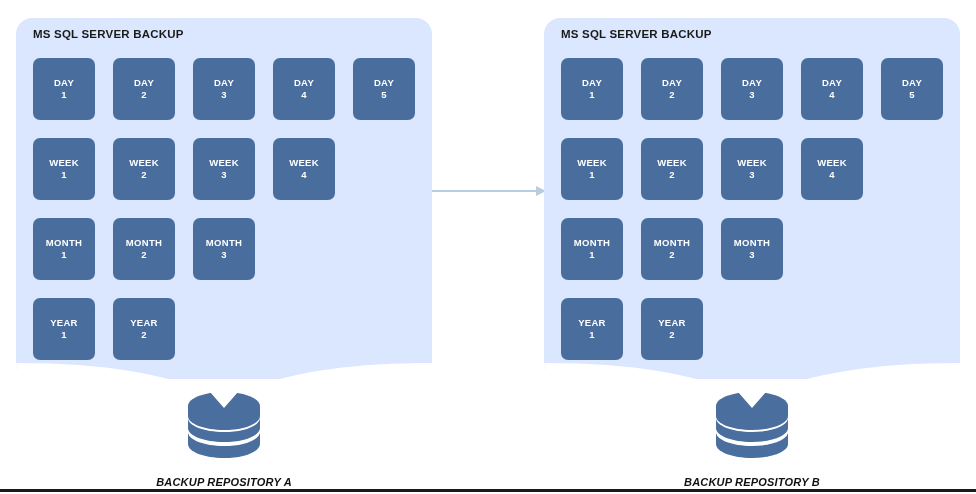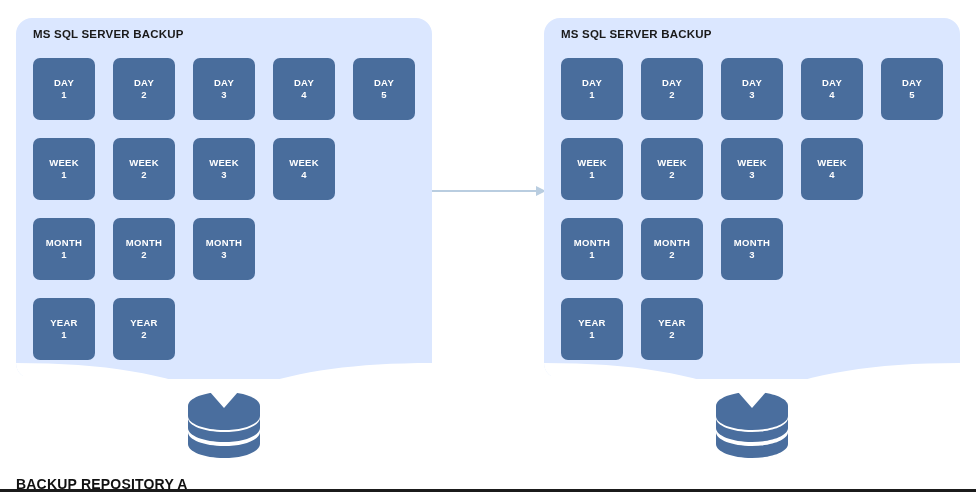--- a/index.html
+++ b/index.html
@@ -97,26 +97,27 @@
     width: 80px;
     height: 72px;
   }
 
   
   .repo-caption {
     position: absolute;
     left: 0;
     top: 476px;
     width: 416px;
-    text-align: left;
-    font-size: 14px;
+    text-align: center;
+    font-size: 11px;
     font-weight: bold;
     color: #111111;
     letter-spacing: 0.2px;
     white-space: nowrap;
+    font-style: italic;
   }
 
   
   .copy-arrow {
     position: absolute;
     left: 432px;
     top: 180px;
     width: 114px;
     height: 22px;
   }
@@ -323,17 +324,18 @@
     </div>
 
     <svg class="db-icon" viewBox="0 0 80 72" aria-hidden="true">
       <path d="M4,14 C4,6.3 20.1,0 40,0 C59.9,0 76,6.3 76,14 L76,24 C76,31.7 59.9,38 40,38
                C20.1,38 4,31.7 4,24 Z" fill="#4a6e9e"></path>
       <path d="M26,0 L40,16 L54,0 C49.9,-0.6 45.1,-1 40,-1 C34.9,-1 30.1,-0.6 26,0 Z" fill="#ffffff"></path>
       <path d="M4,26 C4,33.7 20.1,40 40,40 C59.9,40 76,33.7 76,26 L76,36 C76,43.7 59.9,50 40,50 C20.1,50 4,43.7 4,36 Z" fill="#4a6e9e"></path>
       <path d="M4,40 C4,47.7 20.1,54 40,54 C59.9,54 76,47.7 76,40 L76,52 C76,59.7 59.9,66 40,66 C20.1,66 4,59.7 4,52 Z" fill="#4a6e9e"></path>
     </svg>
 
+    <div class="repo-caption">BACKUP REPOSITORY B</div>
   </div>
 
   <div class="bottom-rule"></div>
 
 </div>
 
 </body></html>

